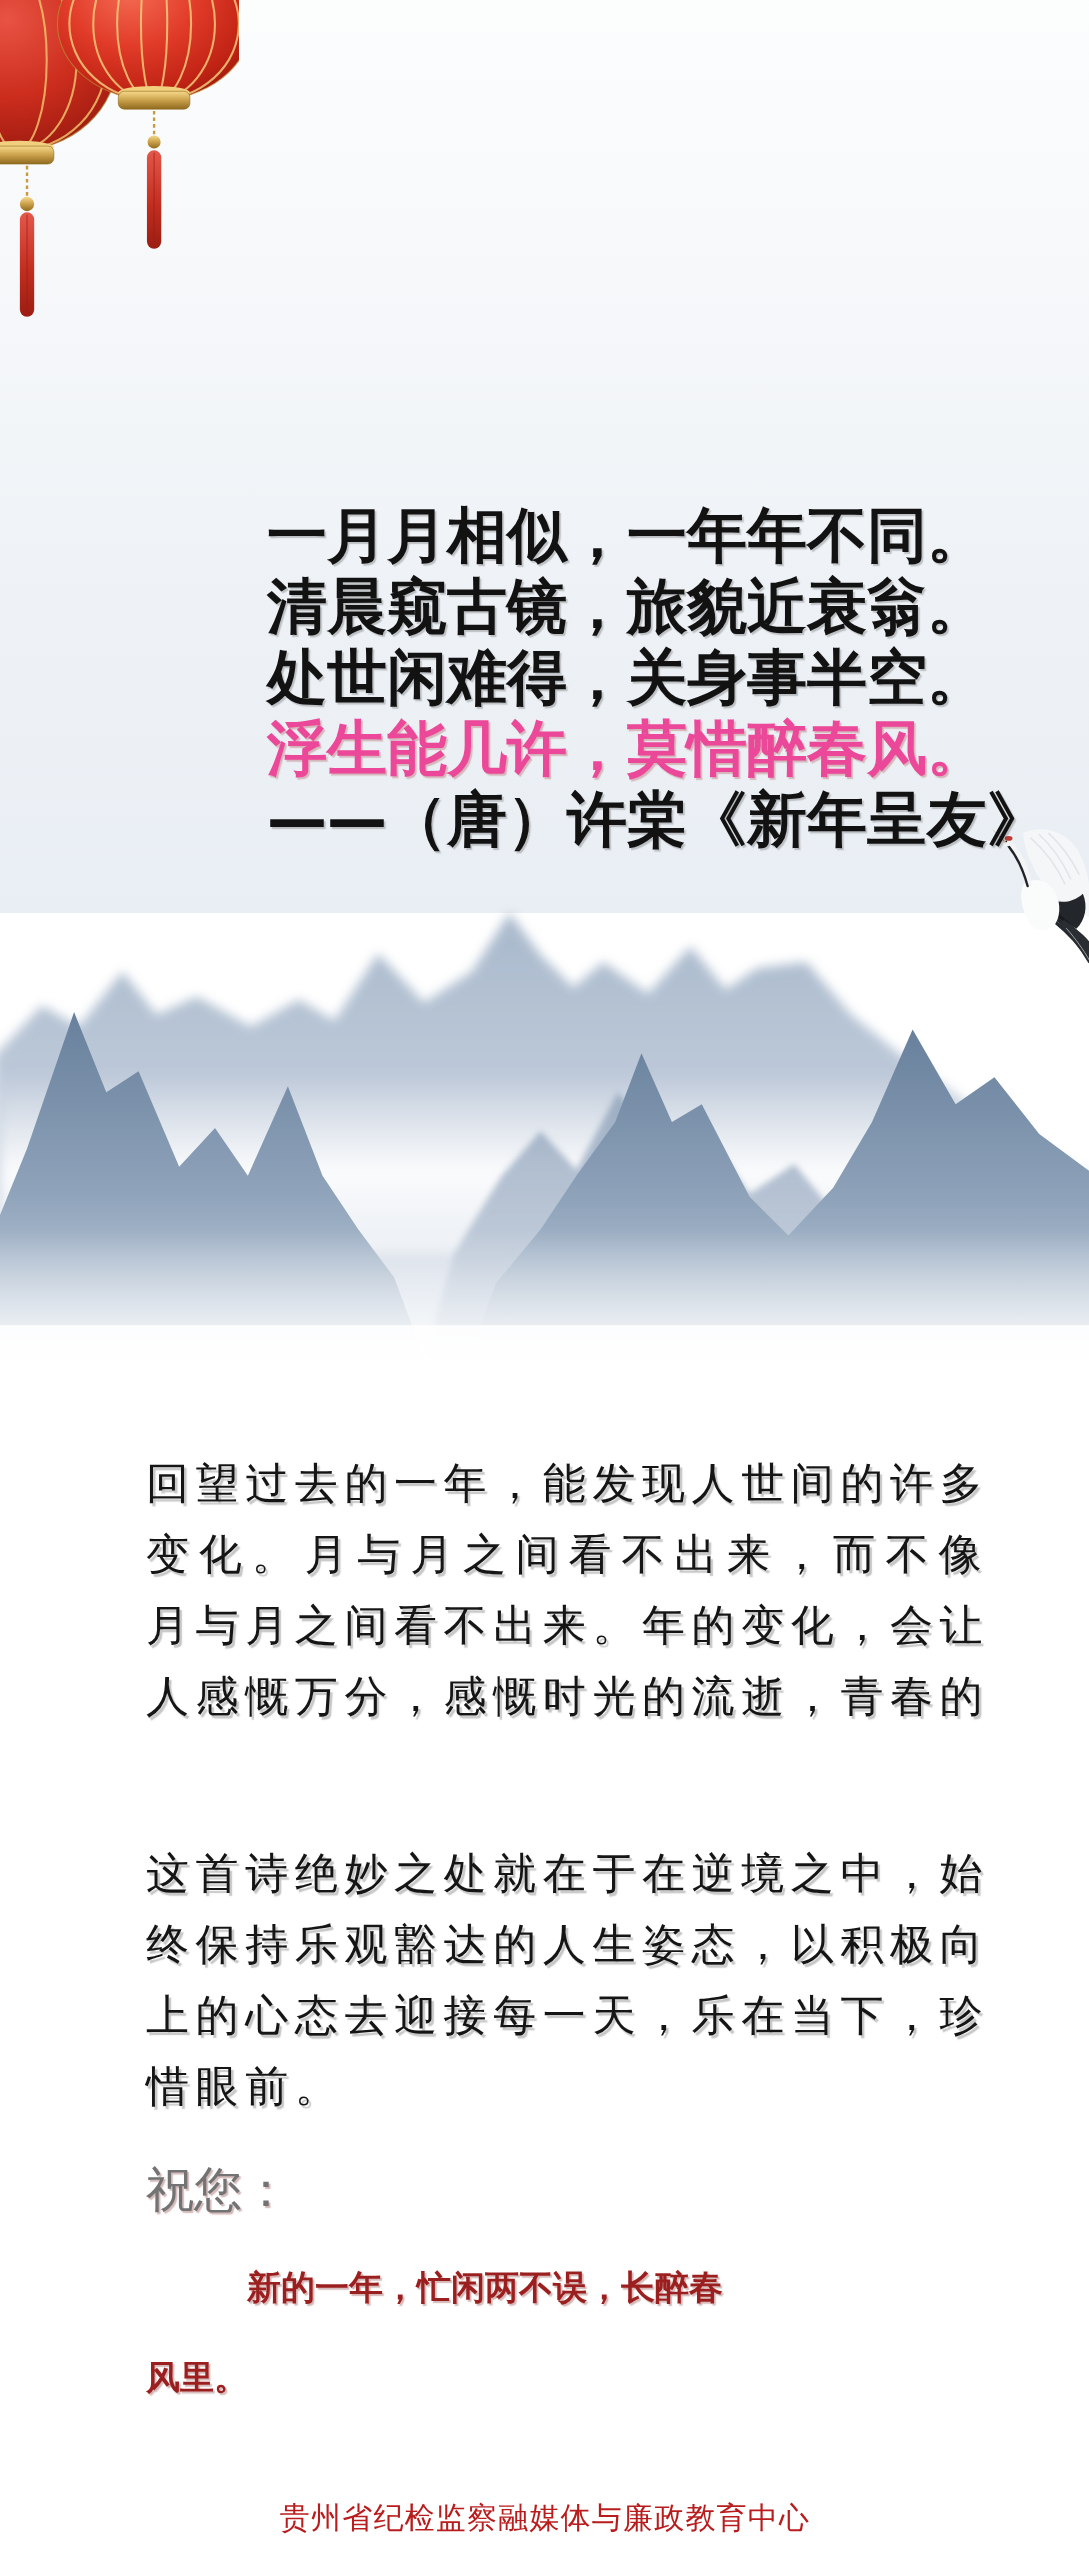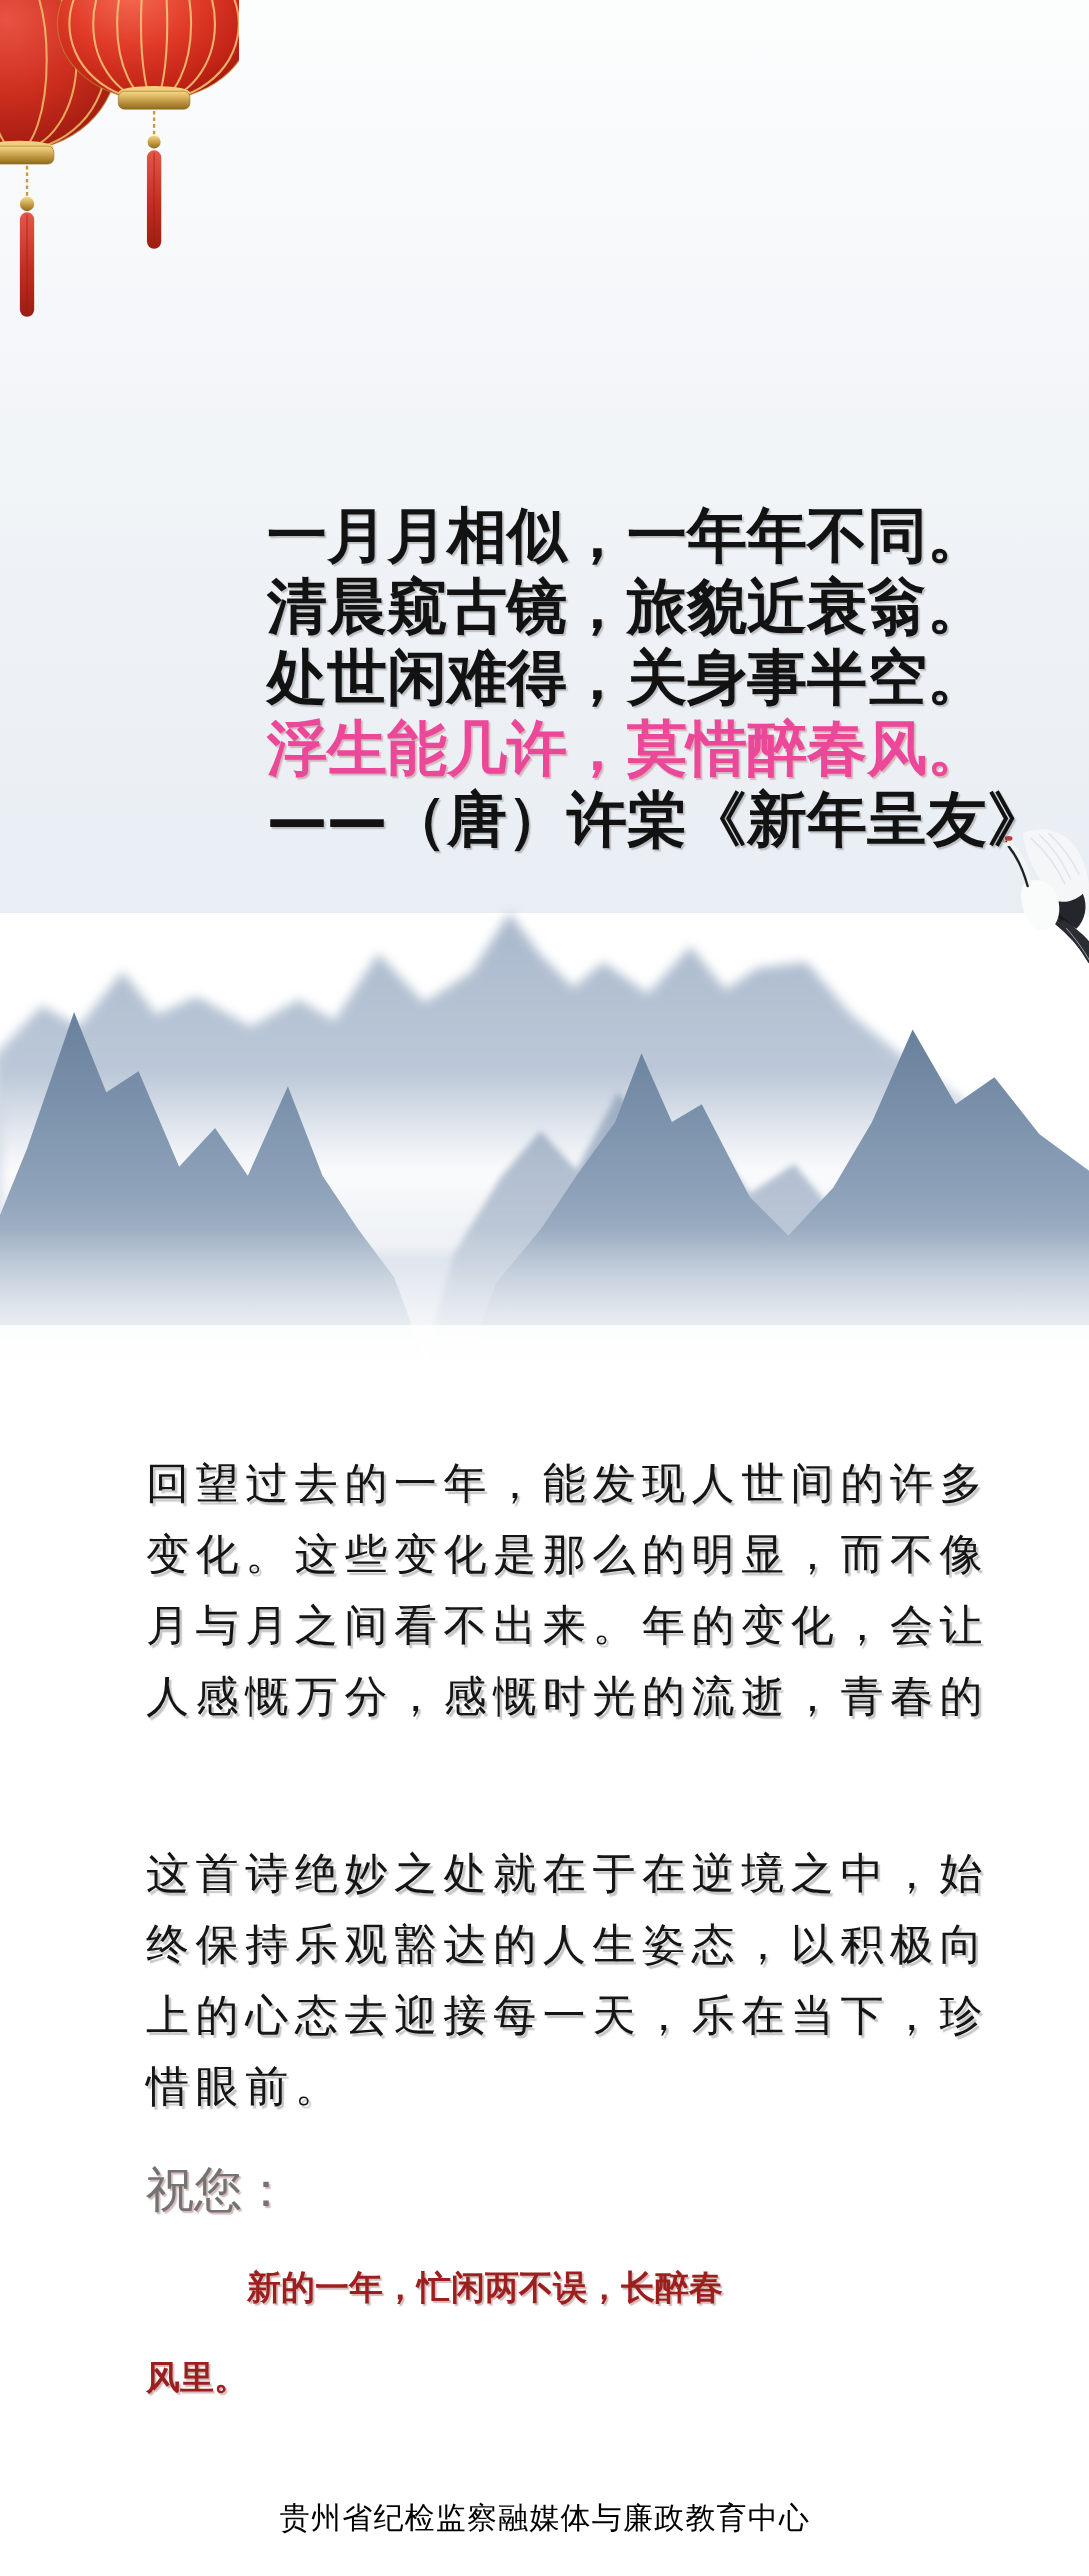--- a/index.html
+++ b/index.html
@@ -60,21 +60,21 @@
     white-space:nowrap;
   }
   .wish-line.indent{text-indent:101px;}
 
   
   .footer{
     position:absolute;left:0;top:2497px;width:1090px;
     text-align:center;
     font-family:"Liberation Sans","DejaVu Sans",sans-serif;
     font-weight:300;font-size:30px;line-height:42px;
-    letter-spacing:1.2px;color:#000000;
+    letter-spacing:1.2px;color:#b91c1c;
   }
 </style>
 </head>
 <body>
 
 <div class="page">
 
   <div class="bg-haze"></div>
 
   <svg class="mountains" viewBox="0 0 1825 805" preserveAspectRatio="none" aria-hidden="true">
@@ -198,21 +198,21 @@
   <div class="poem">
     <div class="poem-line">一月月相似，一年年不同。</div>
     <div class="poem-line">清晨窥古镜，旅貌近衰翁。</div>
     <div class="poem-line">处世闲难得，关身事半空。</div>
     <div class="poem-line red">浮生能几许，莫惜醉春风。</div>
     <div class="poem-attr">——（唐）许棠《新年呈友》</div>
   </div>
 
   <div class="para para1">
     <div class="pline">回望过去的一年，能发现人世间的许多</div>
-    <div class="pline">变化。这些变化是那么的明显，而不像</div>
+    <div class="pline">变化。月与月之间看不出来，而不像</div>
     <div class="pline">月与月之间看不出来。年的变化，会让</div>
     <div class="pline">人感慨万分，感慨时光的流逝，青春的</div>
   </div>
 
   <div class="para para2">
     <div class="pline">这首诗绝妙之处就在于在逆境之中，始</div>
     <div class="pline">终保持乐观豁达的人生姿态，以积极向</div>
     <div class="pline">上的心态去迎接每一天，乐在当下，珍</div>
     <div class="pline short">惜眼前。</div>
   </div>

